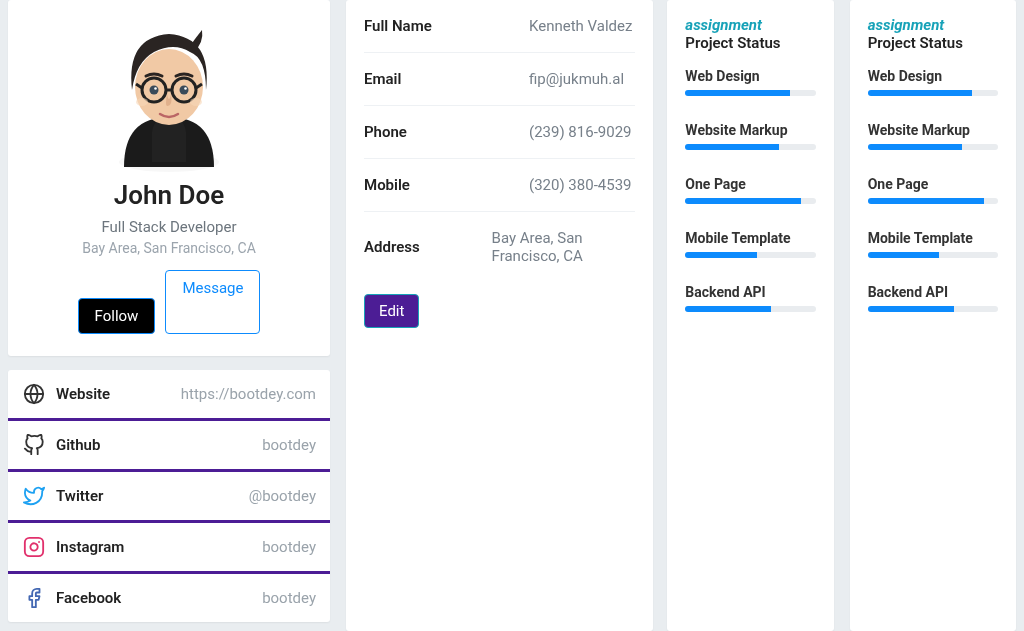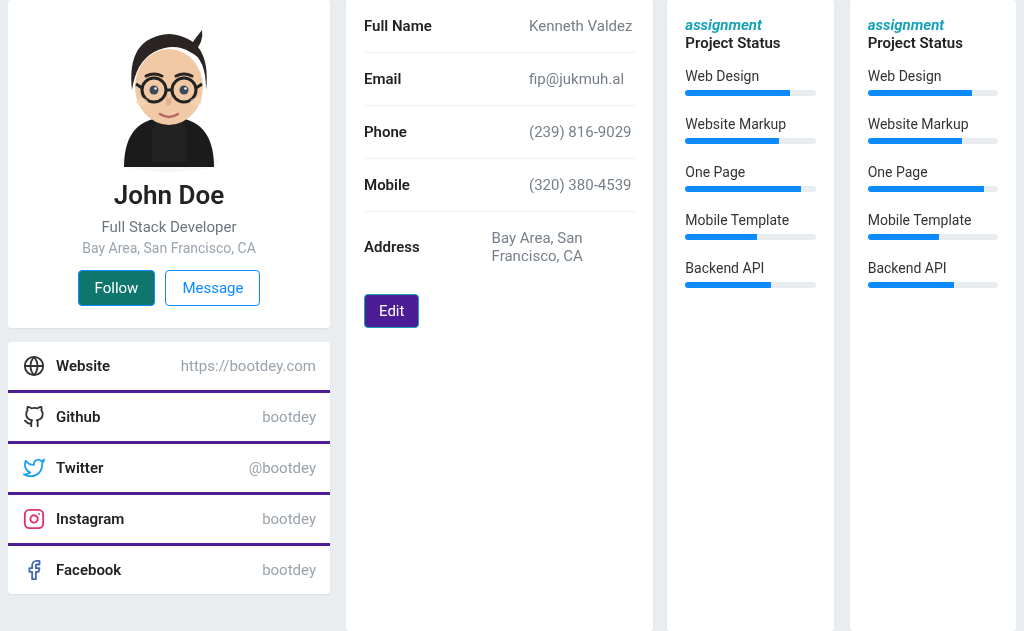--- a/index.html
+++ b/index.html
@@ -71,23 +71,24 @@
   }
   .btn {
     display: inline-block;
     padding: 8px 16px;
     font-size: 15px;
     border-radius: 4px;
     cursor: pointer;
     border: 1px solid transparent;
   }
   .btn-primary {
-    background: #0f766e;
+    background: #000000;
     color: #fff;
     border-color: #0d8bfd;
+    margin-top: 28px;
   }
   .btn-outline {
     background: #fff;
     color: #0d8bfd;
     border-color: #0d8bfd;
   }
   .btn-teal {
     background: #4c1d95;
     color: #fff;
     border-color: #17a2b8;
@@ -165,21 +166,22 @@
     font-weight: 600;
     color: #222;
   }
   .status-title .badge {
     color: #17a2b8;
     font-style: italic;
     font-weight: 700;
     margin-right: 6px;
   }
   .proj {
-    margin-bottom: 20px;
+    margin-bottom: 26px;
+    font-weight: bold;
   }
   .proj-label {
     font-size: 14px;
     color: #333;
     margin-bottom: 6px;
   }
   .progress {
     height: 6px;
     background: #e9ecef;
     border-radius: 3px;

